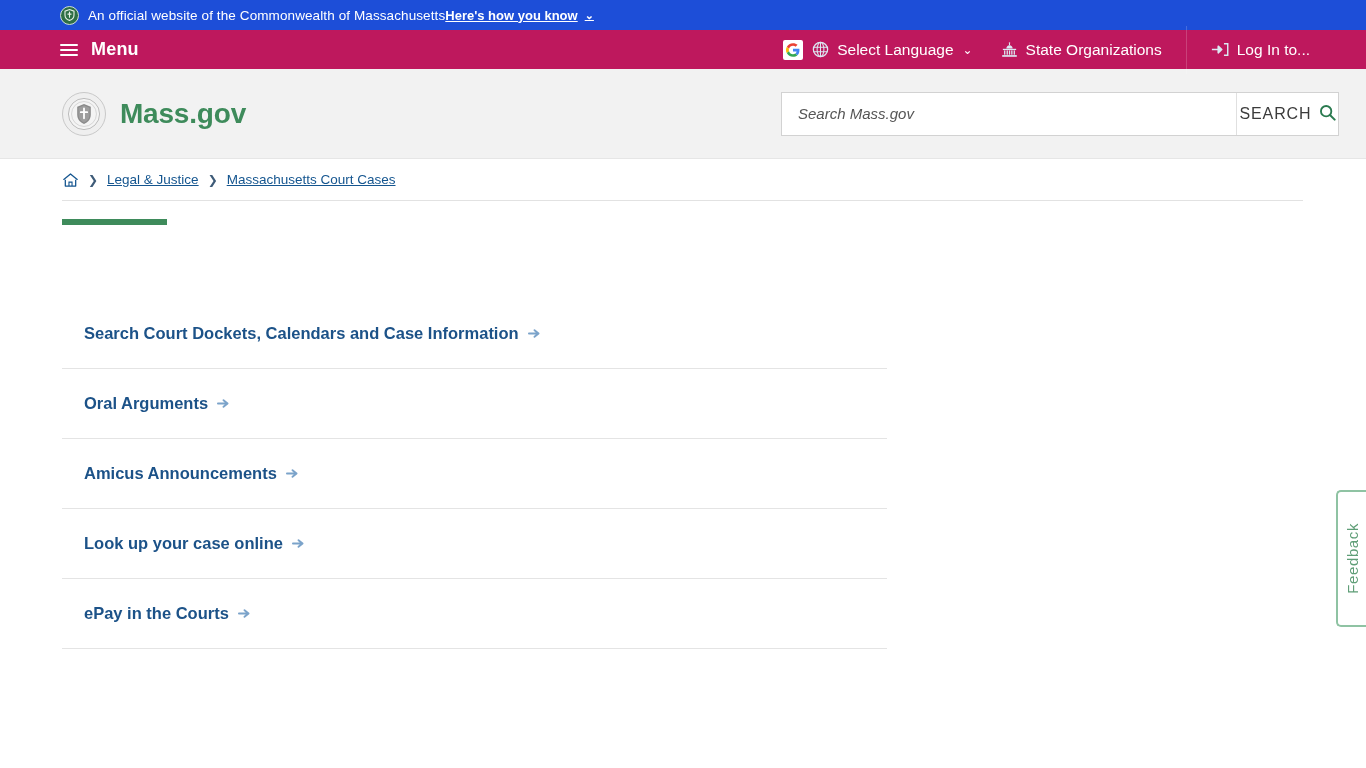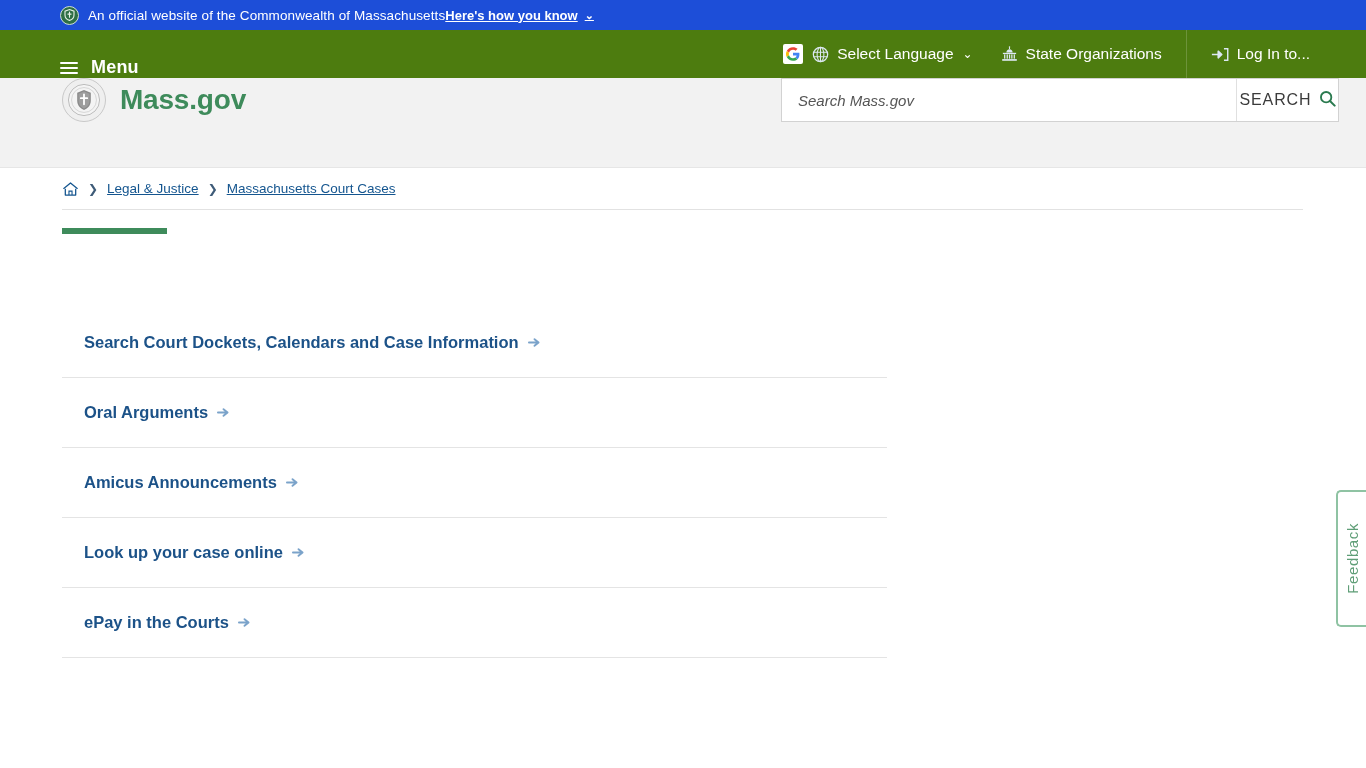--- a/index.html
+++ b/index.html
@@ -42,24 +42,24 @@
     text-decoration: underline;
     white-space: nowrap;
     cursor: pointer;
     display: inline-flex;
     align-items: center;
   }
   .gov-banner-link .chev { margin-left: 7px; font-size: 11px; text-decoration: none; display:inline-block; }
 
   
   .topnav {
-    height: 48px;
-    background: #4d7c0f;
+    height: 39px;
+    background: #be185d;
     display: flex;
-    align-items: flex-end;
+    align-items: center;
     color: #ffffff;
     position: relative;
   }
   .nav-menu {
     display: flex; align-items: center;
     padding-left: 60px;
     cursor: pointer;
   }
   .hamburger { display: inline-flex; flex-direction: column; justify-content: center; gap: 3px; width: 18px; margin-right: 13px; }
   .hamburger i { display: block; height: 2px; background: #ffffff; border-radius: 1px; }
@@ -84,21 +84,21 @@
     margin-right: 9px; flex: 0 0 auto;
   }
   .chev-down { margin-left: 9px; font-size: 12px; }
   .nav-pad-right { width: 42px; }
 
   
   .site-header {
     height: 90px;
     background: #f2f2f2;
     display: flex;
-    align-items: flex-start;
+    align-items: center;
     border-bottom: 1px solid #e6e6e6;
   }
   .brand { display: flex; align-items: center; padding-left: 62px; cursor: pointer; }
   .brand-seal {
     width: 44px; height: 44px; border-radius: 50%;
     background: #efefef;
     border: 1px solid #c9c9c9;
     display: flex; align-items: center; justify-content: center;
     margin-right: 14px; flex: 0 0 auto;
   }

